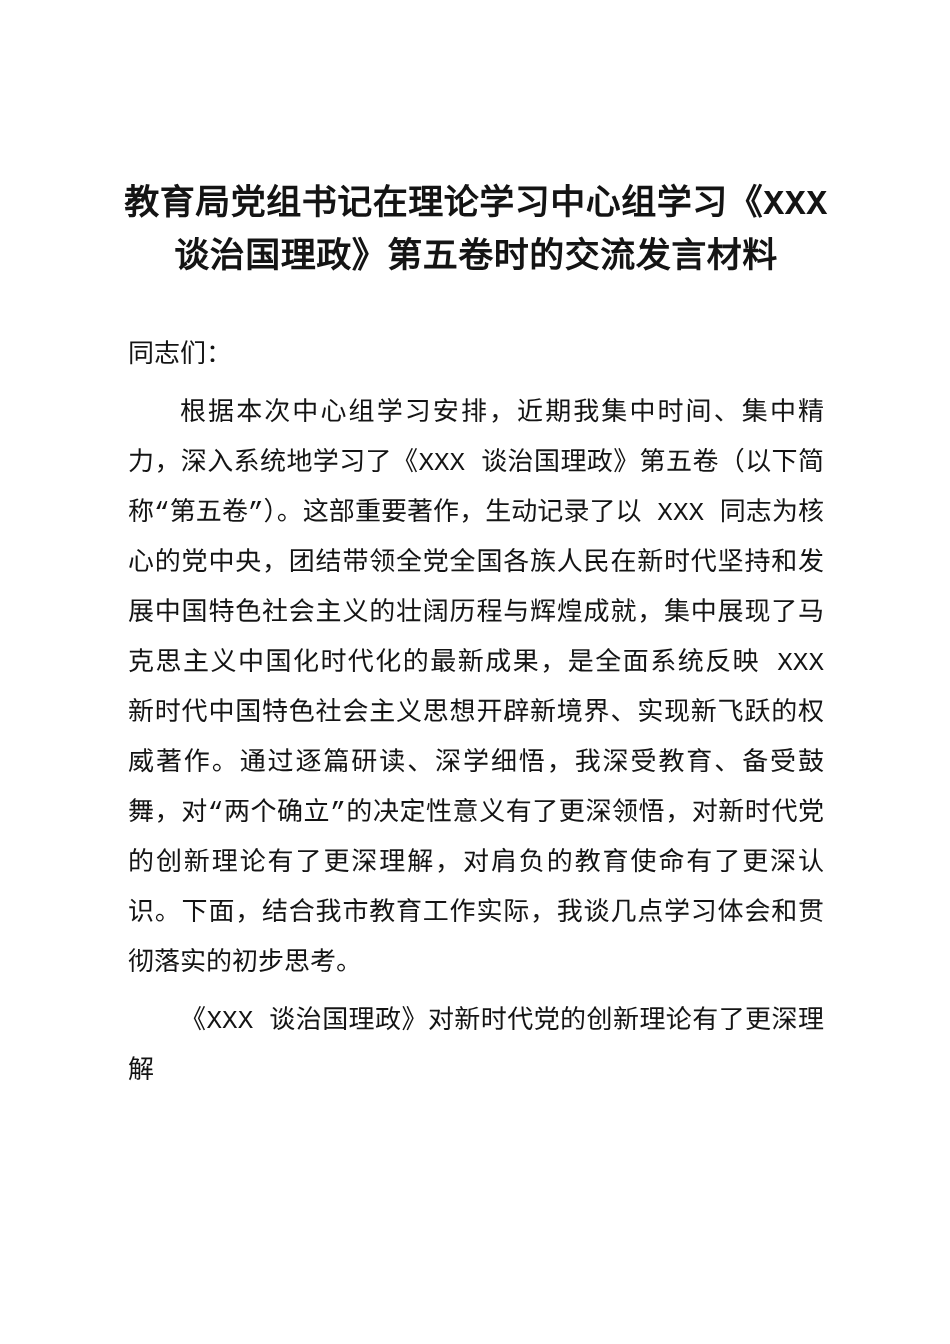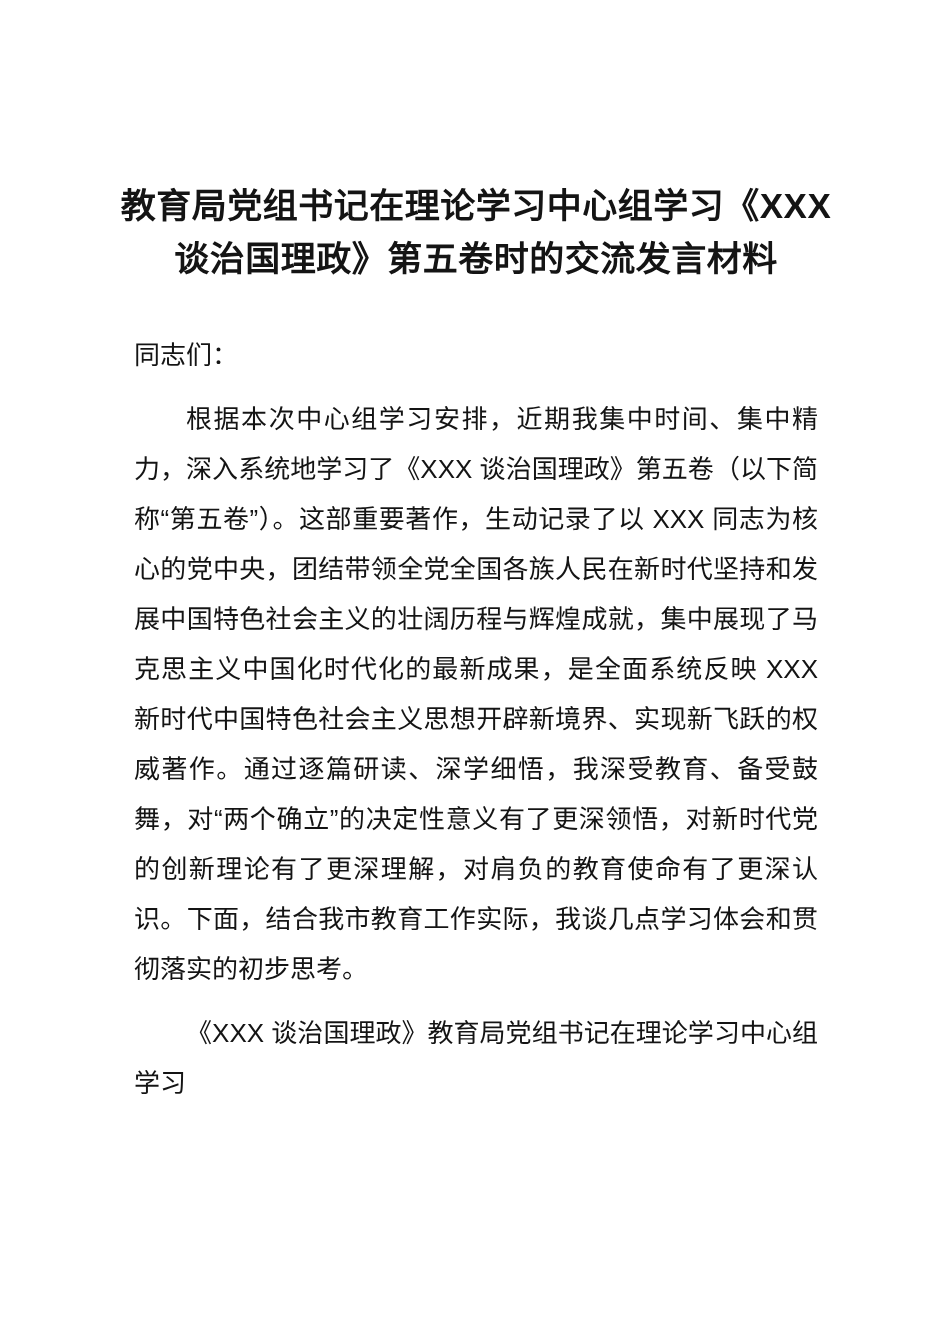--- a/index.html
+++ b/index.html
@@ -13,37 +13,38 @@
     overflow: hidden;
     font-family: "Liberation Sans", "DejaVu Sans", sans-serif;
     color: #141414;
   }
   .page {
     box-sizing: border-box;
     width: 950px;
     height: 1344px;
     padding: 179px 118px 0 120px;
     background: #ffffff;
+    font-family: Liberation Mono, monospace;
   }
   .doc-title {
     margin: 0 0 45px 0;
     font-size: 35px;
     font-weight: bold;
     line-height: 53px;
     text-align: center;
     letter-spacing: 0.5px;
   }
   .doc-body {
     width: 712px;
     font-size: 26px;
     line-height: 50px;
     text-align: justify;
   }
   .doc-body p {
-    margin: 14px;
+    margin: 8px;
     padding: 0;
   }
   .para-indent {
     text-indent: 2em;
   }
   .para-bold {
     font-weight: bold;
   }
 </style>
 </head>
@@ -52,15 +53,15 @@
 <div class="page">
   <h1 class="doc-title">教育局党组书记在理论学习中心组学习《XXX 谈治国理政》第五卷时的交流发言材料</h1>
 
   <div class="doc-body">
     <p class="para-salutation">同志们：</p>
 
     <p class="para-indent">根据本次中心组学习安排，近期我集中时间、集中精力，深入系统地学习了《XXX 谈治国理政》第五卷（以下简称“第五卷”）。这部重要著作，生动记录了以 XXX 同志为核心的党中央，团结带领全党全国各族人民在新时代坚持和发展中国特色社会主义的壮阔历程与辉煌成就，集中展现了马克思主义中国化时代化的最新成果，是全面系统反映 XXX 新时代中国特色社会主义思想开辟新境界、实现新飞跃的权威著作。通过逐篇研读、深学细悟，我深受教育、备受鼓舞，对“两个确立”的决定性意义有了更深领悟，对新时代党的创新理论有了更深理解，对肩负的教育使命有了更深认识。下面，结合我市教育工作实际，我谈几点学习体会和贯彻落实的初步思考。</p>
 
 
 
-    <p class="para-indent">《XXX 谈治国理政》教育局党组书记在理论学习中心组学习</p>
+    <p class="para-indent">《XXX 谈治国理政》对新时代党的创新理论有了更深理解</p>
   </div>
 </div>
 
 </body></html>

